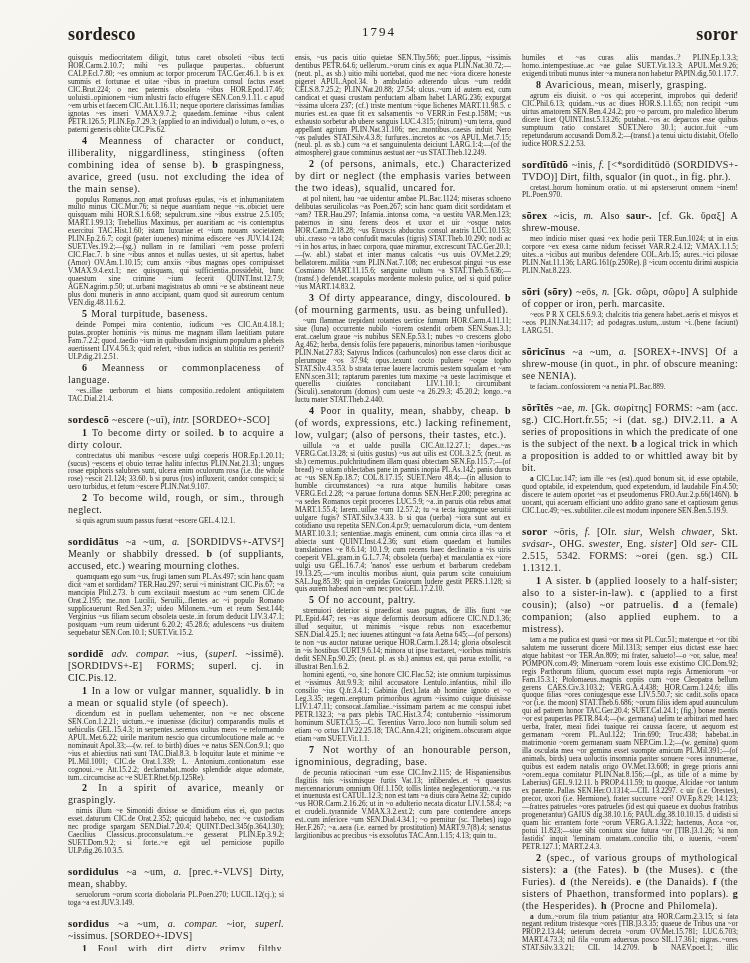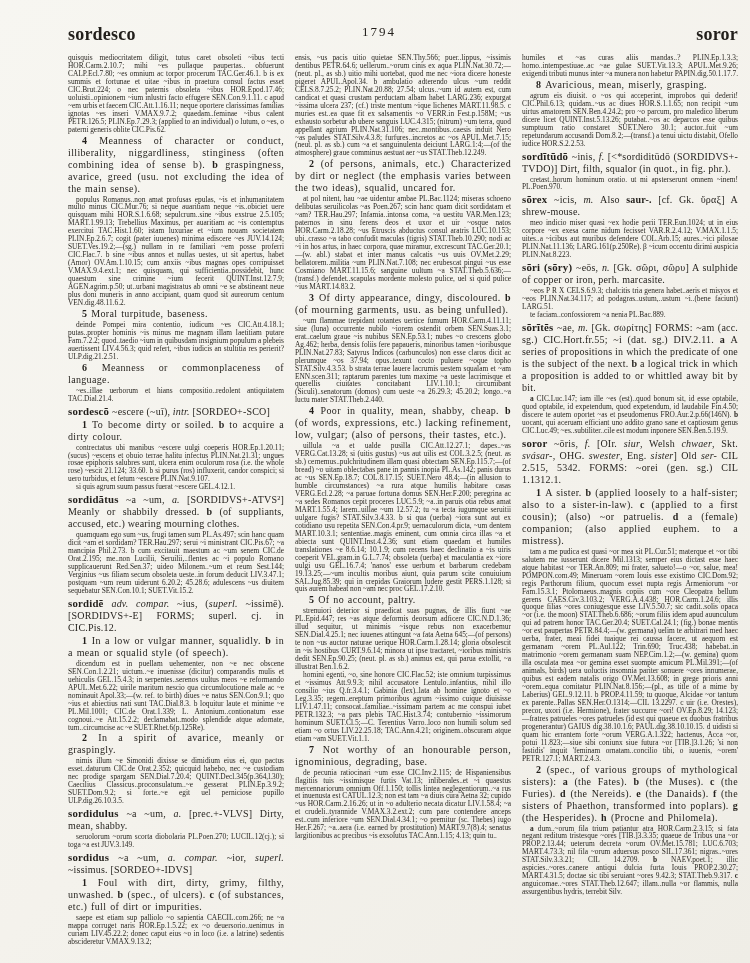--- a/index.html
+++ b/index.html
@@ -25,21 +25,21 @@
     font-size:7.4px;line-height:7.95px;text-align:justify;
     text-indent:8px;word-spacing:-0.2px;color:#2b2823;
   }
   .quote.noindent{text-indent:0;}
   .sense{
     font-size:10px;line-height:12px;text-align:justify;text-indent:14px;
     letter-spacing:.35px;word-spacing:1px;margin:1px 0;
   }
   .entry{
     font-size:10px;line-height:12px;text-align:justify;
-    letter-spacing:.2px;margin:2px 0 1px 0;
+    letter-spacing:.2px;margin:10px 0 1px 0;
   }
   .seg-b{font-weight:bold;}
   .seg-i{font-style:italic;}
   .entry .seg-hw{font-weight:bold;font-size:10.8px;}
 </style>
 </head>
 <body>
 
 <div class="page">
   <div class="header">
@@ -52,20 +52,21 @@
         <div class="block quote noindent"><span class="seg-p">quisquis mediocritatem diligit, tutus caret obsoleti ~ibus tecti HOR.Carm.2.10.7; mihi ~es pullaque paupertas.. obfuerunt CALP.Ecl.7.80; ~es omnium ac torpor procerum TAC.Ger.46.1. b is ex summis et fortunae et uitae ~ibus in praetura consul factus esset CIC.Brut.224; o nec paternis obsoleta ~ibus HOR.Epod.17.46; uoluisti..opinionem ~ium inlustri facto effugere SEN.Con.9.1.11. c apud ~em urbis et faecem CIC.Att.1.16.11; neque oportere clarissimas familias ignotas ~es inseri V.MAX.9.7.2; quaedam..feminae ~ibus calent PETR.126.5; PLIN.Ep.7.29.3; (applied to an individual) o lutum, o ~es, o paterni generis oblite CIC.Pis.62.</span></div>
         <div class="block sense"><span class="seg-b">4 </span><span class="seg-p">Meanness of character or conduct, illiberality, niggardliness, stinginess (often combining idea of sense b). </span><span class="seg-b">b </span><span class="seg-p">graspingness, avarice, greed (usu. not excluding the idea of the main sense).</span></div>
         <div class="block quote"><span class="seg-p">populus Romanus..non amat profusas epulas, ~is et inhumanitatem multo minus CIC.Mur.76; si neque auaritiam neque ~is..obiciet uere quisquam mihi HOR.S.1.6.68; sepulcrum..sine ~ibus exstrue 2.5.105; MART.1.99.13; Trebellius Maximus, per auaritiam ac ~is contemptus exercitui TAC.Hist.1.60; istam luxuriae et ~ium nouam societatem PLIN.Ep.2.6.7; cogit (pater iuuenes) minima ediscere ~es JUV.14.124; SUET.Ves.19.2;—(sg.) nullam in re familiari ~em posse proferri CIC.Flac.7. b sine ~ibus annos et nullas uestes, ut sit apertus, habet (Amor) OV.Am.1.10.15; cum anxiis ~ibus magnas opes corripuisset V.MAX.9.4.ext.1; nec quisquam, qui sufficientia..possidebit, hunc quaestum sine crimine ~ium fecerit QUINT.Inst.12.7.9; AGEN.agrim.p.50; ut..urbani magistratus ab omni ~e se abstineant neue plus doni muneris in anno accipiant, quam quod sit aureorum centum VEN.dig.48.11.6.2.</span></div>
         <div class="block sense"><span class="seg-b">5 </span><span class="seg-p">Moral turpitude, baseness.</span></div>
         <div class="block quote"><span class="seg-p">deinde Pompei mira contentio, iudicum ~es CIC.Att.4.18.1; putas..propter hominis ~is minus me magnam illam laetitiam putare Fam.7.2.2; quod..taedio ~ium in quibusdam insignium populum a plebeis auertissent LIV.4.56.3; quid refert, ~ibus iudicis an stultitia res perierit? ULP.dig.21.2.51.</span></div>
         <div class="block sense"><span class="seg-b">6 </span><span class="seg-p">Meanness or commonplaceness of language.</span></div>
         <div class="block quote"><span class="seg-p">~es..illae uerborum et hians compositio..redolent antiquitatem TAC.Dial.21.4.</span></div>
         <div class="block entry"><span class="seg-hw">sordescō </span><span class="seg-p">~escere (~uī), </span><span class="seg-i">intr. </span><span class="seg-p">[SORDEO+-SCO]</span></div>
         <div class="block sense"><span class="seg-b">1 </span><span class="seg-p">To become dirty or soiled. </span><span class="seg-b">b </span><span class="seg-p">to acquire a dirty colour.</span></div>
         <div class="block quote"><span class="seg-p">contrectatus ubi manibus ~escere uulgi coeperis HOR.Ep.1.20.11; (sucus) ~escens et obuio terrae halitu infectus PLIN.Nat.21.31; ungues rosae epiphoris salubres sunt, ulcera enim oculorum rosa (i.e. the whole rose) ~escit 21.124; 33.60. b si purus (ros) influxerit, candor conspici; si uero turbidus, et fetum ~escere PLIN.Nat.9.107.</span></div>
+        <div class="block sense"><span class="seg-b">2 </span><span class="seg-p">To become wild, rough, or sim., through neglect.</span></div>
         <div class="block quote"><span class="seg-p">si quis agrum suum passus fuerat ~escere GEL.4.12.1.</span></div>
         <div class="block entry"><span class="seg-hw">sordidātus </span><span class="seg-p">~a ~um, </span><span class="seg-i">a. </span><span class="seg-p">[SORDIDVS+-ATVS²] Meanly or shabbily dressed. </span><span class="seg-b">b </span><span class="seg-p">(of suppliants, accused, etc.) wearing mourning clothes.</span></div>
         <div class="block quote"><span class="seg-p">quamquam ego sum ~us, frugi tamen sum PL.As.497; scin hanc quam dicit ~am et sordidam? TER.Hau.297; serui ~i ministrant CIC.Pis.67; ~a mancipia Phil.2.73. b cum excitauit maestum ac ~um senem CIC.de Orat.2.195; me..non Lucilii, Seruilii,..flentes ac ~i populo Romano supplicauerunt Red.Sen.37; uideo Milonem..~um et reum Sest.144; Verginius ~us filiam secum obsoleta ueste..in forum deducit LIV.3.47.1; postquam ~um reum uiderunt 6.20.2; 45.28.6; adulescens ~us diuitem sequebatur SEN.Con.10.1; SUET.Vit.15.2.</span></div>
         <div class="block entry"><span class="seg-hw">sordidē </span><span class="seg-i">adv. compar. </span><span class="seg-p">~ius, (</span><span class="seg-i">superl. </span><span class="seg-p">~issimē). [SORDIDVS+-E] FORMS; superl. cj. in CIC.Pis.12.</span></div>
         <div class="block sense"><span class="seg-b">1 </span><span class="seg-p">In a low or vulgar manner, squalidly. </span><span class="seg-b">b </span><span class="seg-p">in a mean or squalid style (of speech).</span></div>
         <div class="block quote"><span class="seg-p">dicendum est in puellam uehementer, non ~e nec obscene SEN.Con.1.2.21; uictum..~e inuenisse (dicitur) comparandis mulis et uehiculis GEL.15.4.3; in serpentes..serenos uultus meos ~e reformando APUL.Met.6.22; uirile maritum nescio qua circumlocutione male ac ~e nominauit Apol.33;—(w. ref. to birth) diues ~e natus SEN.Con.9.1; quo ~ius et abiectius nati sunt TAC.Dial.8.3. b loquitur laute et minime ~e PL.Mil.1001; CIC.de Orat.1.339; L. Antonium..contionatum esse cognoui..~e Att.15.2.2; declamabat..modo splendide atque adornate, tum..circumcise ac ~e SUET.Rhet.6(p.125Re).</span></div>
         <div class="block sense"><span class="seg-b">2 </span><span class="seg-p">In a spirit of avarice, meanly or graspingly.</span></div>
         <div class="block quote"><span class="seg-p">nimis illum ~e Simonidi dixisse se dimidium eius ei, quo pactus esset..daturum CIC.de Orat.2.352; quicquid habebo, nec ~e custodiam nec prodige spargam SEN.Dial.7.20.4; QUINT.Decl.345(p.364,l.30); Caecilius Classicus..proconsulatum..~e gesserat PLIN.Ep.3.9.2; SUET.Dom.9.2; si forte..~e egit uel perniciose pupillo ULP.dig.26.10.3.5.</span></div>
         <div class="block entry"><span class="seg-hw">sordidulus </span><span class="seg-p">~a ~um, </span><span class="seg-i">a. </span><span class="seg-p">[prec.+-VLVS] Dirty, mean, shabby.</span></div>
         <div class="block quote"><span class="seg-p">seruolorum ~orum scorta diobolaria PL.Poen.270; LUCIL.12(cj.); si toga ~a est JUV.3.149.</span></div>
@@ -90,20 +91,21 @@
     <div class="column">
         <div class="block quote noindent"><span class="seg-p">humiles et ~as curas aliis mandas..? PLIN.Ep.1.3.3; homo..intempestiuae..ac ~ae gulae SUET.Vit.13.3; APUL.Met.9.26; exigendi tributi munus inter ~a munera non habetur PAPIN.dig.50.1.17.7.</span></div>
         <div class="block sense"><span class="seg-b">8 </span><span class="seg-p">Avaricious, mean, miserly, grasping.</span></div>
         <div class="block quote"><span class="seg-p">agrum eis diuisit. o ~os qui acceperint, improbos qui dederit! CIC.Phil.6.13; quidam..~us ac diues HOR.S.1.1.65; non recipit ~um uirtus amatorem SEN.Ben.4.24.2; pro ~o parcum, pro maledico liberum dicere licet QUINT.Inst.5.13.26; putabat..~os ac deparcos esse quibus sumptuum ratio constaret SUET.Nero 30.1; auctor..fuit ~um repetundarum accusandi Dom.8.2;—(transf.) a tenui uictu distabit, Ofello iudice HOR.S.2.2.53.</span></div>
         <div class="block entry"><span class="seg-hw">sordītūdō </span><span class="seg-p">~inis, </span><span class="seg-i">f. </span><span class="seg-p">[&lt;*sordiditūdō (SORDIDVS+-TVDO)] Dirt, filth, squalor (in quot., in fig. phr.).</span></div>
         <div class="block quote"><span class="seg-p">cretast..horum hominum oratio. ut mi apsterserunt omnem ~inem! PL.Poen.970.</span></div>
         <div class="block entry"><span class="seg-hw">sōrex </span><span class="seg-p">~icis, </span><span class="seg-i">m. </span><span class="seg-p">Also </span><span class="seg-b">saur-. </span><span class="seg-p">[cf. Gk. ὕραξ] A shrew-mouse.</span></div>
         <div class="block quote"><span class="seg-p">meo indicio miser quasi ~ex hodie perii TER.Eun.1024; ut in eius corpore ~ex exesa carne nidum fecisset VAR.R.2.4.12; V.MAX.1.1.5; uites..a ~icibus aut muribus defendere COL.Arb.15; aures..~ici pilosae PLIN.Nat.11.136; LARG.161(p.250Re). β ~icum occentu dirimi auspicia PLIN.Nat.8.223.</span></div>
         <div class="block entry"><span class="seg-hw">sōri (sōry) </span><span class="seg-p">~eōs, </span><span class="seg-i">n. </span><span class="seg-p">[Gk. σῶρι, σῶρυ] A sulphide of copper or iron, perh. marcasite.</span></div>
         <div class="block quote"><span class="seg-p">~eos P R X CELS.6.9.3; chalcitis tria genera habet..aeris et misyos et ~eos PLIN.Nat.34.117; ad podagras..ustum,..ustum ~i..(bene faciunt) LARG.51.</span></div>
+        <div class="block entry"><span class="seg-hw">sōricīnus </span><span class="seg-p">~a ~um, </span><span class="seg-i">a. </span><span class="seg-p">[SOREX+-INVS] Of a shrew-mouse (in quot., in phr. of obscure meaning: see NENIA).</span></div>
         <div class="block quote"><span class="seg-p">te faciam..confossiorem ~a nenia PL.Bac.889.</span></div>
         <div class="block entry"><span class="seg-hw">sōrītēs </span><span class="seg-p">~ae, </span><span class="seg-i">m. </span><span class="seg-p">[Gk. σωρίτης] FORMS: ~am (acc. sg.) CIC.Hort.fr.55; ~i (dat. sg.) DIV.2.11. </span><span class="seg-b">a </span><span class="seg-p">A series of propositions in which the predicate of one is the subject of the next. </span><span class="seg-b">b </span><span class="seg-p">a logical trick in which a proposition is added to or whittled away bit by bit.</span></div>
         <div class="block quote"><span class="seg-b">a </span><span class="seg-p">CIC.Luc.147; iam ille ~es (est)..quod bonum sit, id esse optabile, quod optabile, id expetendum, quod expetendum, id laudabile Fin.4.50; discere te autem oportet ~as et pseudomenus FRO.Aur.2.p.66(146N). </span><span class="seg-b">b </span><span class="seg-p">uocant, qui aceruam efficiant uno addito grano sane et captiosum genus CIC.Luc.49; ~es..subtiliter..cile est modum inponere SEN.Ben.5.19.9.</span></div>
         <div class="block entry"><span class="seg-hw">soror </span><span class="seg-p">~ōris, </span><span class="seg-i">f. </span><span class="seg-p">[OIr. </span><span class="seg-i">siur</span><span class="seg-p">, Welsh </span><span class="seg-i">chwaer</span><span class="seg-p">, Skt. </span><span class="seg-i">svásar-</span><span class="seg-p">, OHG. </span><span class="seg-i">swester</span><span class="seg-p">, Eng. </span><span class="seg-i">sister</span><span class="seg-p">] Old </span><span class="seg-i">ser- </span><span class="seg-p">CIL 2.515, 5342. FORMS: ~orei (gen. sg.) CIL 1.1312.1.</span></div>
         <div class="block sense"><span class="seg-b">1 </span><span class="seg-p">A sister. </span><span class="seg-b">b </span><span class="seg-p">(applied loosely to a half-sister; also to a sister-in-law). </span><span class="seg-b">c </span><span class="seg-p">(applied to a first cousin); (also) ~or patruelis. </span><span class="seg-b">d </span><span class="seg-p">a (female) companion; (also applied euphem. to a mistress).</span></div>
         <div class="block quote"><span class="seg-p">tam a me pudica est quasi ~or mea sit PL.Cur.51; materque et ~or tibi salutem me iusserunt dicere Mil.1313; semper eius dictast esse haec atque habitast ~or TER.An.809; mi frater, salueto!—o ~or, salue, mea! POMPON.com.49; Mineruam ~orem Iouis esse existimo CIC.Dom.92; regis Parthorum filium, quocum esset nupta regis Armeniorum ~or Fam.15.3.1; Ptolomaeus..magnis copiis cum ~ore Cleopatra bellum gerens CAES.Civ.3.103.2; VERG.A.4.438; HOR.Carm.1.24.6; illis quoque filias ~ores coniugesque esse LIV.5.50.7; sic cadit..solis opaca ~or (i.e. the moon) STAT.Theb.6.686; ~orum filiis idem apud auunculum qui ad patrem honor TAC.Ger.20.4; SUET.Cal.24.1; (fig.) bonae mentis ~or est paupertas PETR.84.4;—(w. germana) uelim te arbitrari med haec uerba, frater, meai fidei tuaique rei caussa facere, ut aequom est germanam ~orem PL.Aul.122; Trin.690; Truc.438; habebat..in matrimonio ~orem germanam suam NEP.Cim.1.2;—(w. gemina) quom illa osculata mea ~or gemina esset suompte amicum PL.Mil.391;—(of animals, birds) uera uoluctis insomnia pariter sonuere ~ores innumerae, quibus est eadem natalis origo OV.Met.13.608; in grege prioris anni ~orem..equa comitatur PLIN.Nat.8.156;—(pl., as title of a mime by Laberius) GEL.9.12.11. b PROP.4.11.59; tu quoque, Alcidae ~or tantum ex parente..Pallas SEN.Her.O.1314;—CIL 13.2297. c uir (i.e. Orestes), precor, uxori (i.e. Hermione), frater succurre ~ori! OV.Ep.8.29; 14.123;—fratres patrueles ~ores patrueles (id est qui quaeue ex duobus fratribus progenerantur) GAIUS dig.38.10.1.6; PAUL.dig.38.10.10.15. d uidisti si quam hic errantem forte ~orum VERG.A.1.322; hactenus, Acca ~or, potui 11.823;—siue sibi coniunx siue futura ~or [TIB.]3.1.26; 'si non fastidis' inquit 'feminam ornatam..concilio tibi, o iuuenis, ~orem' PETR.127.1; MART.2.4.3.</span></div>
         <div class="block sense"><span class="seg-b">2 </span><span class="seg-p">(spec., of various groups of mythological sisters): </span><span class="seg-b">a </span><span class="seg-p">(the Fates). </span><span class="seg-b">b </span><span class="seg-p">(the Muses). </span><span class="seg-b">c </span><span class="seg-p">(the Furies). </span><span class="seg-b">d </span><span class="seg-p">(the Nereids). </span><span class="seg-b">e </span><span class="seg-p">(the Danaids). </span><span class="seg-b">f </span><span class="seg-p">(the sisters of Phaethon, transformed into poplars). </span><span class="seg-b">g </span><span class="seg-p">(the Hesperides). </span><span class="seg-b">h </span><span class="seg-p">(Procne and Philomela).</span></div>
         <div class="block quote"><span class="seg-b">a </span><span class="seg-p">dum..~orum fila trium patiantur atra HOR.Carm.2.3.15; si fata negant reditum tristesque ~ores [TIB.]3.3.35; quaeue de Tribus una ~or PROP.2.13.44; ueterum decreta ~orum OV.Met.15.781; LUC.6.703; MART.4.73.3; nil fila ~orum aduersus posco SIL.17.361; nigras..~ores STAT.Silv.3.3.21; CIL 14.2709. </span><span class="seg-b">b </span><span class="seg-p">NAEV.poet.1; illic aspicies..~ores..canere antiqui dulcia furta Iouis PROP.2.30.27; MART.4.31.5; doctae sic tibi seruiant ~ores 9.42.3; STAT.Theb.9.317. </span><span class="seg-b">c </span><span class="seg-p">anguicomae..~ores STAT.Theb.12.647; illam..nulla ~or flammis, nulla assurgentibus hydris, terrebit Silv.</span></div>
       </div>
   </div>

